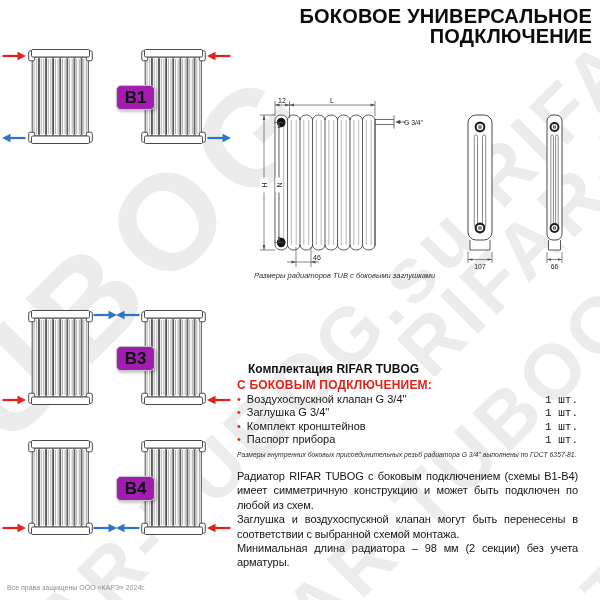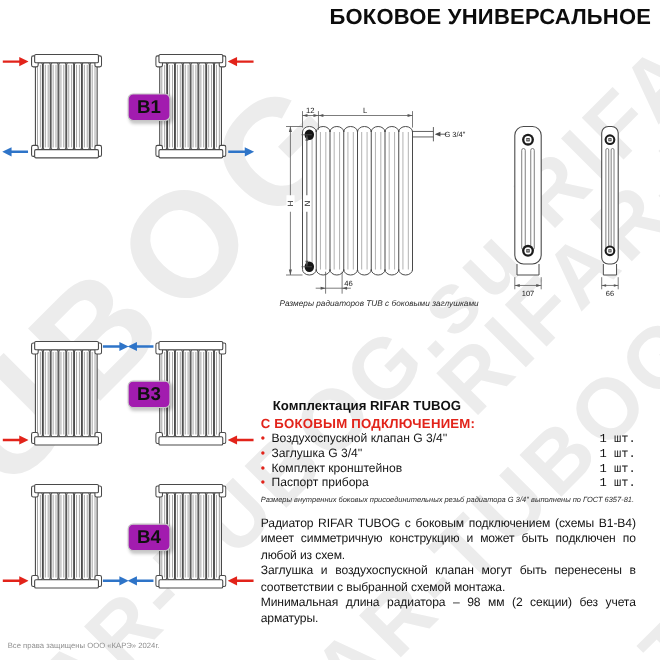--- a/index.html
+++ b/index.html
@@ -105,20 +105,21 @@
   <div class="wm small" style="left:-80px;top:700px">RIFAR-TUBOG.su</div>
   <div class="wm small" style="left:170px;top:690px">RIFAR-TUBOG.su</div>
   <div class="wm small" style="left:360px;top:780px">RIFAR-TUBOG.su</div>
   <div class="wm small" style="left:380px;top:330px">RIFAR-TUBOG.su</div>
   <div class="wm small" style="left:450px;top:160px">RIFAR-TUBOG.su</div>
 
   <div class="layer">
 
     <div class="title">
       <div>БОКОВОЕ УНИВЕРСАЛЬНОЕ</div>
+      <div>ПОДКЛЮЧЕНИЕ</div>
     </div>
 
     <section class="scheme" style="top:48px">
       <svg class="rad left">
           <use href="#radiator"></use>
         </svg>
       <svg class="rad right">
           <use href="#radiator"></use>
         </svg>
       <div class="scheme-label">

